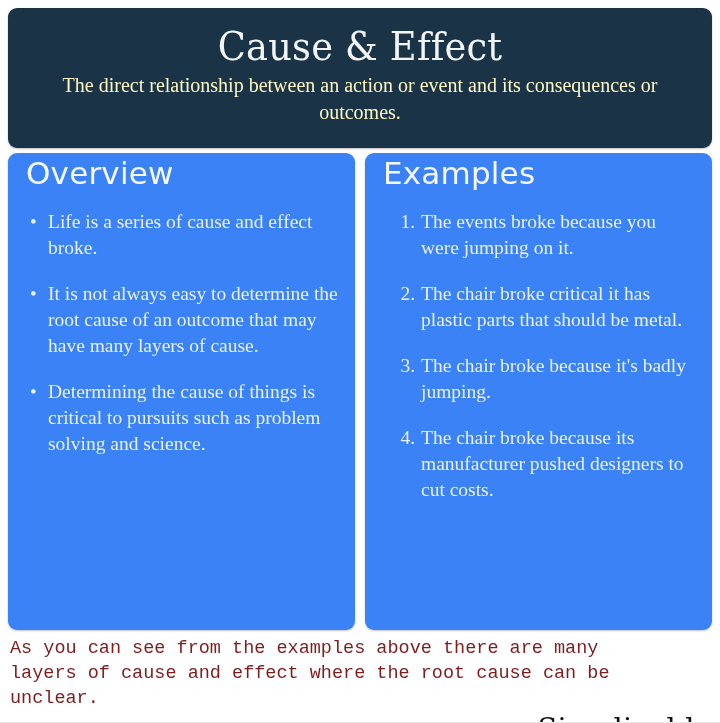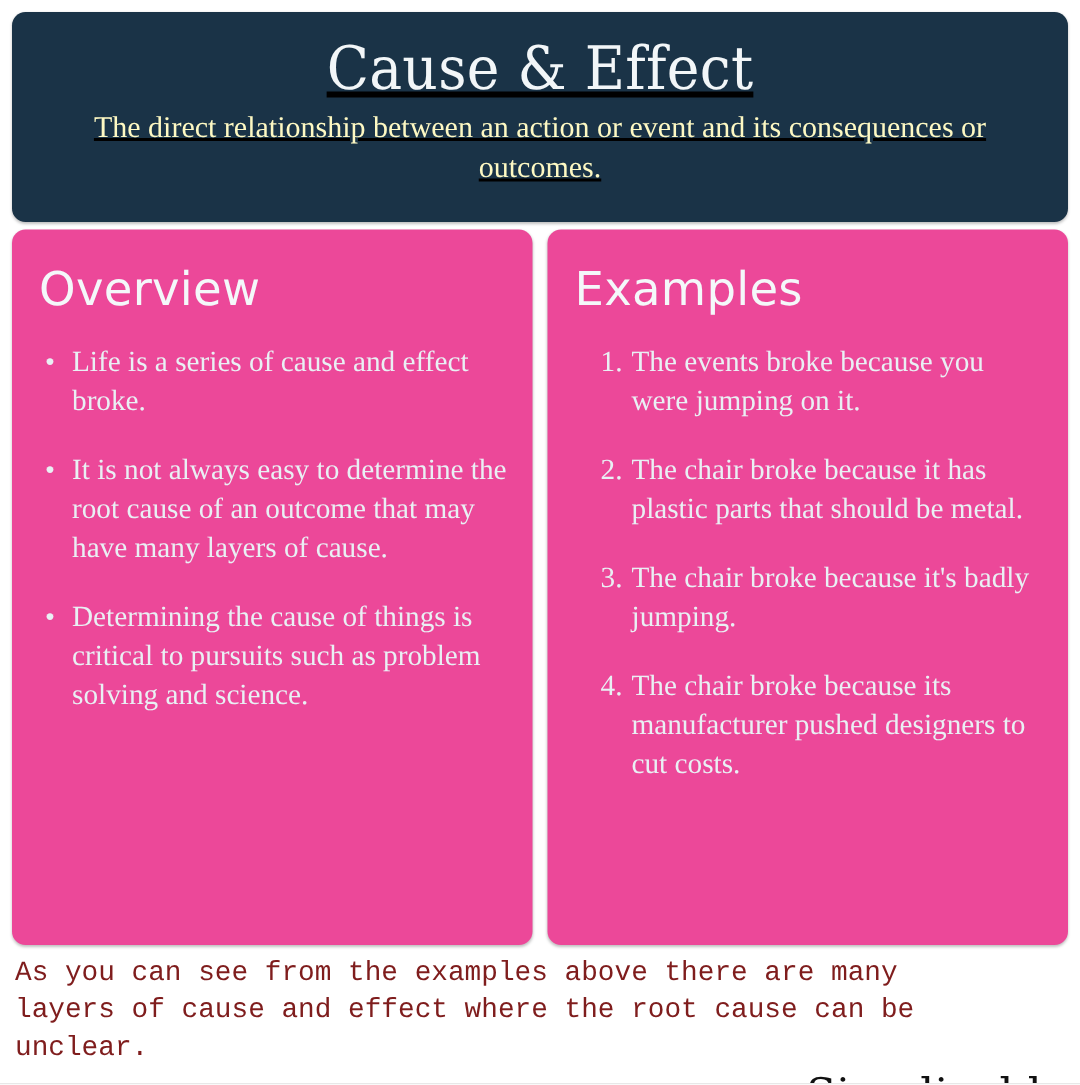--- a/index.html
+++ b/index.html
@@ -27,21 +27,20 @@
     left: 8px;
     top: 8px;
     width: 704px;
     height: 140px;
     background: #1a3347;
     border-radius: 9px;
     box-sizing: border-box;
     padding: 10px 28px 0 28px;
     text-align: center;
     box-shadow: 0 1px 2px rgba(0,0,0,0.25);
-    text-decoration: underline;
   }
   .header-title {
     font-family: "DejaVu Serif", "Liberation Serif", serif;
     font-size: 40px;
     line-height: 48px;
     color: #f2f6f8;
     font-weight: 400;
     letter-spacing: 0.2px;
     margin: 4px 0 2px 0;
     transform: scaleX(0.92);
@@ -62,24 +61,24 @@
     position: absolute;
     left: 8px;
     top: 153px;
     width: 704px;
     height: 477px;
     display: flex;
     gap: 10px;
   }
   .panel {
     flex: 1 1 0;
-    background: #ec4899;
+    background: #3b82f6;
     border-radius: 9px;
     box-sizing: border-box;
-    padding: 20px 14px 10px 14px;
+    padding: 0 14px 10px 14px;
     box-shadow: 0 1px 2px rgba(0,0,0,0.25);
     overflow: hidden;
   }
   .panel-title {
     font-family: "DejaVu Sans", "Liberation Sans", sans-serif;
     font-size: 31px;
     line-height: 40px;
     color: #f4f8fa;
     font-weight: 400;
     margin: 0 0 16px 4px;
@@ -180,21 +179,21 @@
 
     <div class="panel">
       <div class="panel-title">Examples</div>
       <ul class="panel-list numbered">
         <li>
           <span class="marker">1.</span>
           <span>The events broke because you were jumping on it.</span>
         </li>
         <li>
           <span class="marker">2.</span>
-          <span>The chair broke because it has plastic parts that should be metal.</span>
+          <span>The chair broke critical it has plastic parts that should be metal.</span>
         </li>
         <li>
           <span class="marker">3.</span>
           <span>The chair broke because it's badly jumping.</span>
         </li>
         <li>
           <span class="marker">4.</span>
           <span>The chair broke because its manufacturer pushed designers to cut costs.</span>
         </li>
       </ul>

